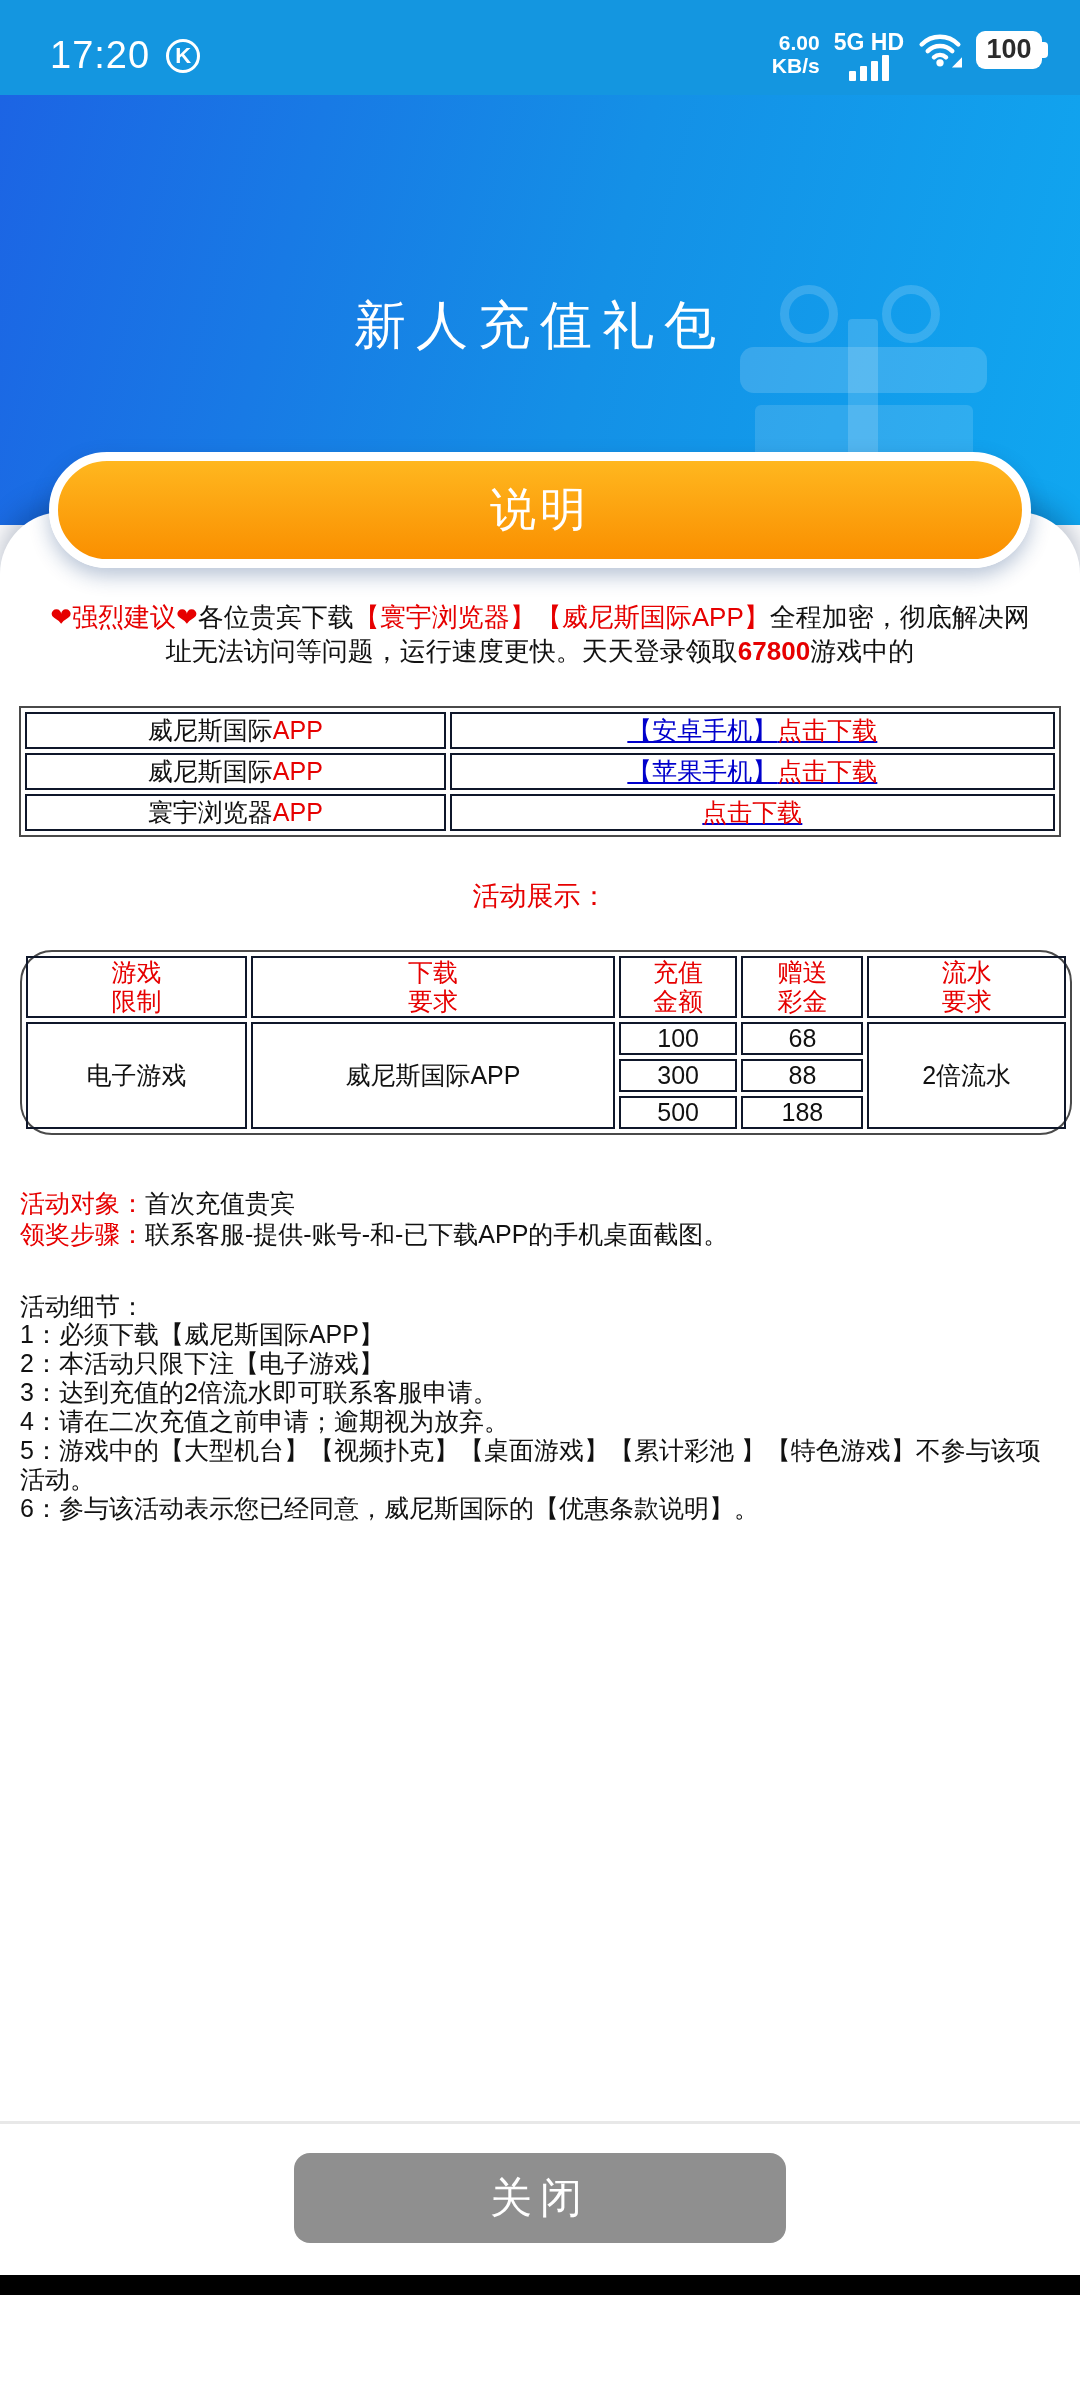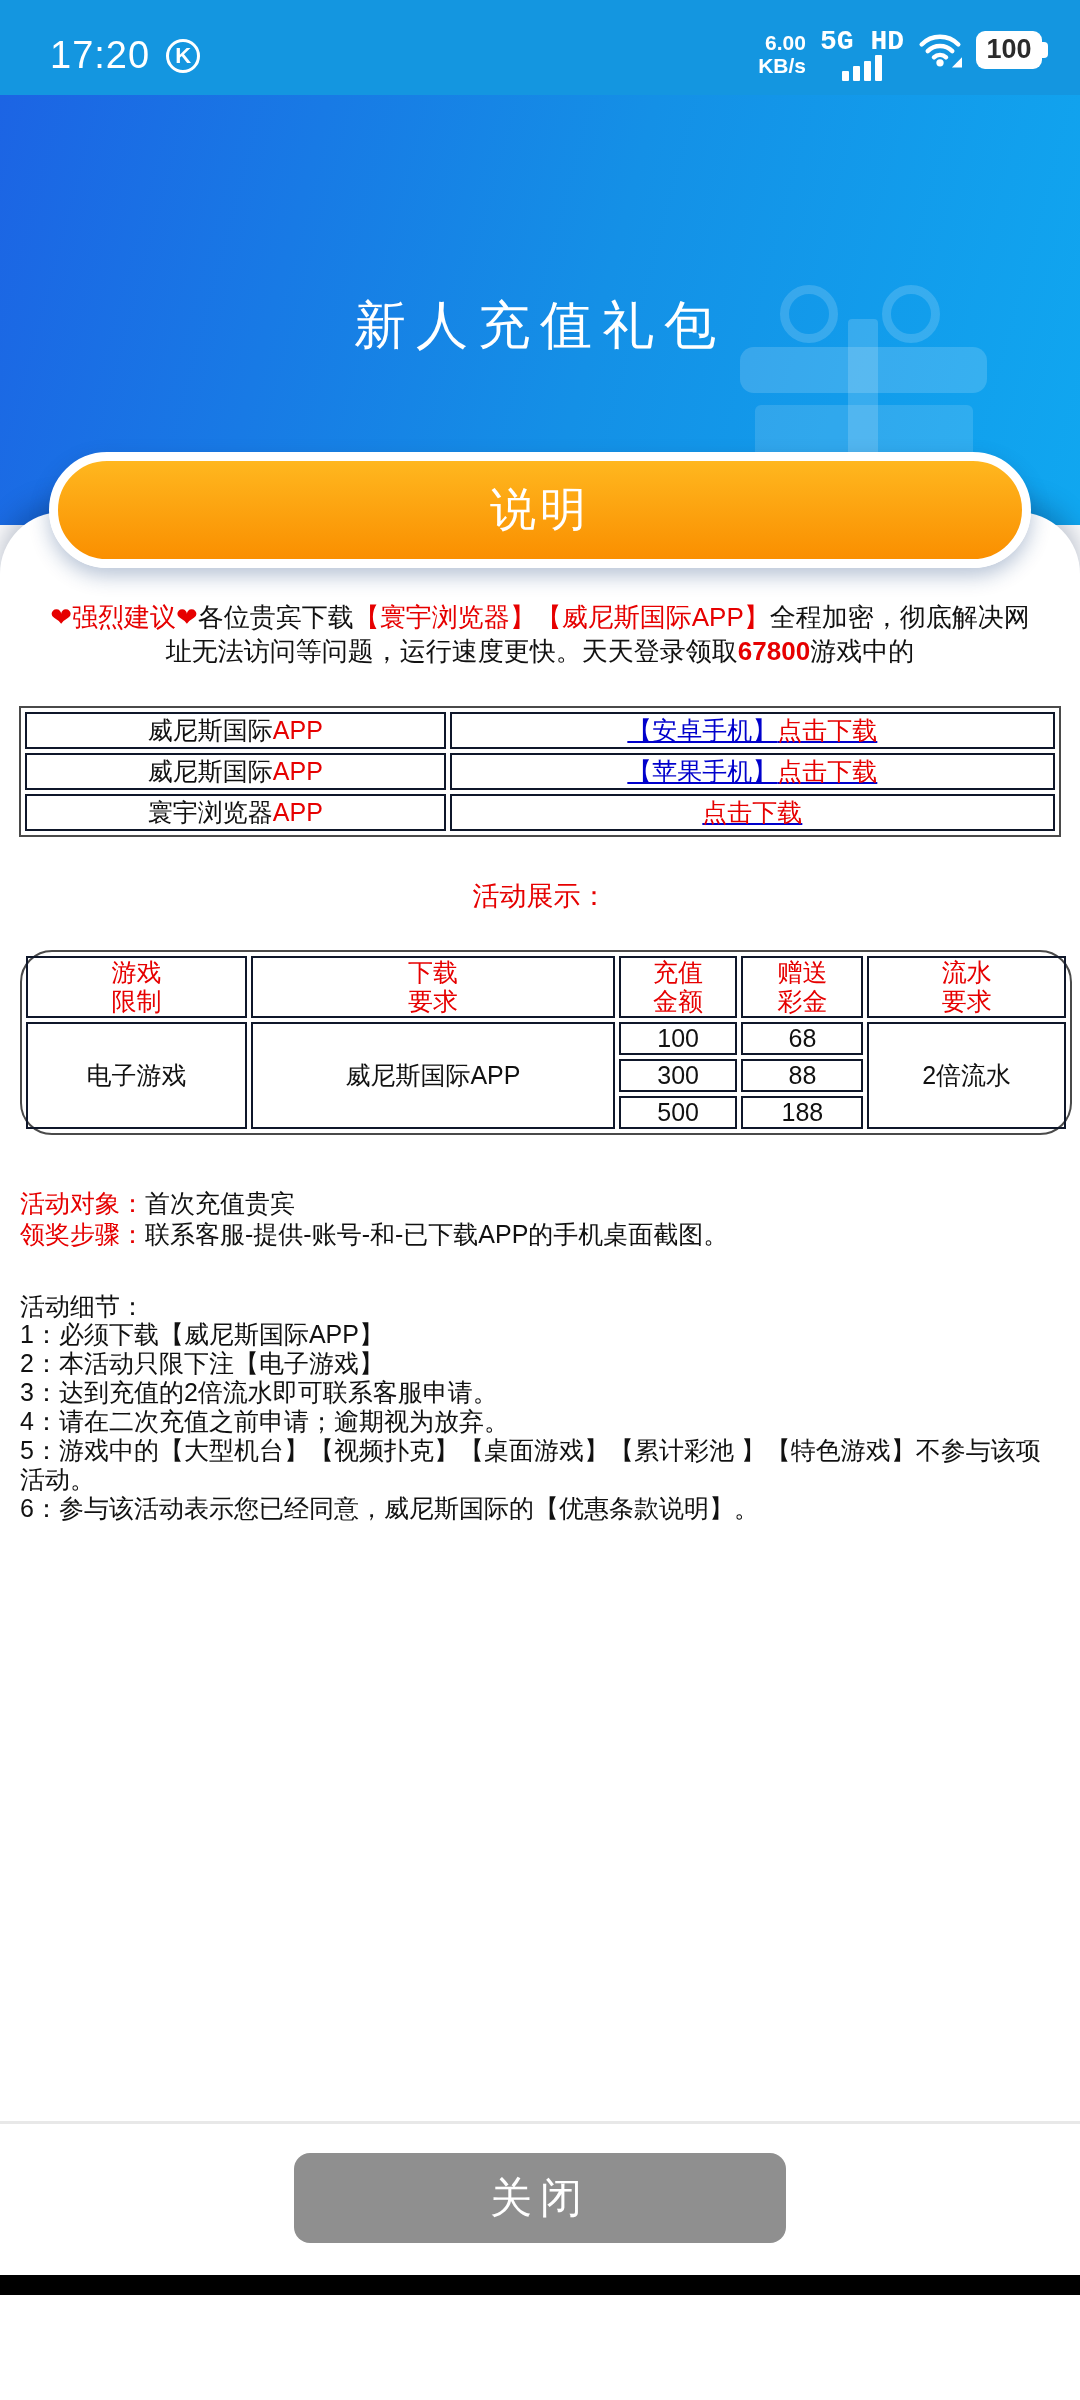--- a/index.html
+++ b/index.html
@@ -17,21 +17,21 @@
   .sb-left { display:flex; align-items:center; gap:16px; }
   .sb-time { font-size:38px; font-weight:normal; letter-spacing:1px; }
   .k-badge {
     width:34px; height:34px; border:3px solid #fff; border-radius:50%;
     display:flex; align-items:center; justify-content:center;
     font-size:22px; font-weight:bold;
   }
   .sb-right { display:flex; align-items:flex-start; gap:14px; }
   .speed { text-align:right; font-size:21px; line-height:23px; font-weight:bold; }
   .net { display:flex; flex-direction:column; align-items:center; gap:2px; }
-  .net-label { font-size:28px; font-weight:bold; line-height:22px;font-family:Liberation Mono, monospace; }
+  .net-label { font-size:23px; font-weight:bold; line-height:22px; }
   .bars { display:flex; align-items:flex-end; gap:4px; height:26px; }
   .bars i { display:block; width:7px; background:#fff; border-radius:1px; }
   .bars i:nth-child(1){height:10px} .bars i:nth-child(2){height:15px}
   .bars i:nth-child(3){height:20px} .bars i:nth-child(4){height:26px}
   .wifi { width:44px; height:38px; }
   .battery {
     position:relative; width:66px; height:38px; background:#fff; border-radius:9px;
     display:flex; align-items:center; justify-content:center;
     color:#2b2b2b; font-size:27px; font-weight:bold;
   }

